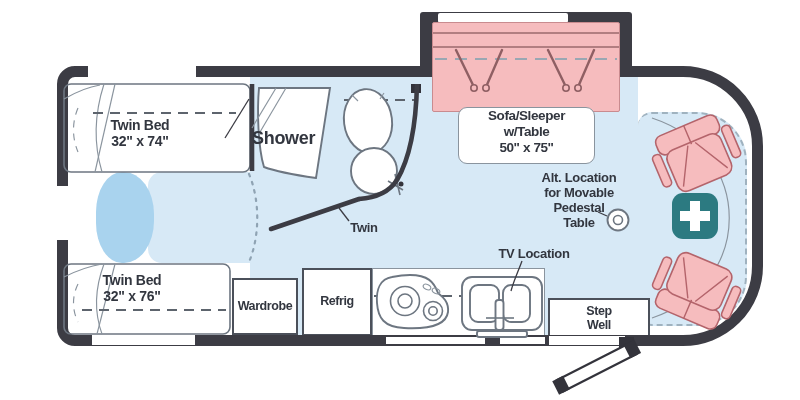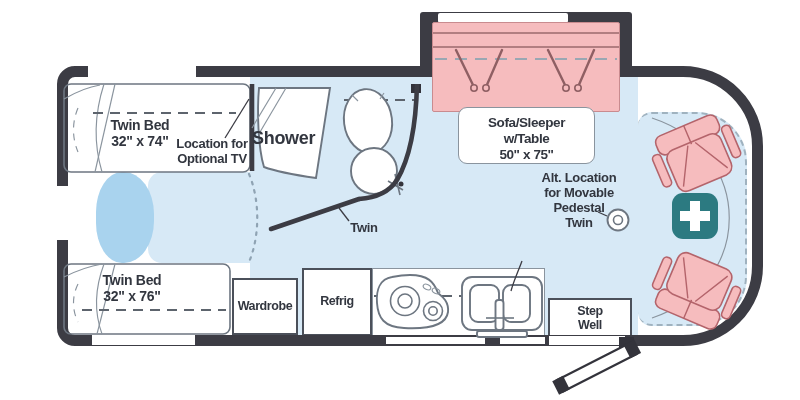--- a/index.html
+++ b/index.html
@@ -25,36 +25,36 @@
   .cab-zone{left:570px;top:35px;width:107px;height:210px;background:var(--floor-blue,#d7e9f6);
             border:2px dashed #9fb2bf;border-left:none;border-radius:14px 50px 50px 14px;}
 
   
   .fbox{background:#fff;border:2px solid #4b505a;display:flex;align-items:center;
         justify-content:center;box-sizing:border-box;}
   .wardrobe{left:164px;top:201px;width:66px;height:57px;}
   .refrig{left:234px;top:191px;width:70px;height:68px;}
   .counter{left:304px;top:191px;width:173px;height:68px;background:#fff;
            border:1.5px solid #8a949e;box-sizing:border-box;}
-  .stepwell{left:480px;top:221px;width:84px;height:41px;align-items:center;}
+  .stepwell{left:480px;top:221px;width:102px;height:41px;align-items:center;}
 
   
   .sofa{position:absolute;left:432px;top:22px;width:188px;height:90px;
         background:var(--seat-pink,#f6bcbe);border:1.5px solid #c98b8f;border-radius:2px;
         box-sizing:border-box;z-index:3;}
   .window{position:absolute;background:#fff;z-index:4;}
   .w-top1{left:88px;top:66px;width:108px;height:11px;}
   .w-left{left:57px;top:186px;width:11px;height:54px;}
   .w-b1{left:92px;top:334px;width:103px;height:11px;}
   .w-b2{left:386px;top:337px;width:99px;height:7px;}
   .w-b3{left:500px;top:337px;width:45px;height:7px;}
   .w-thresh{left:549px;top:336px;width:76px;height:9px;}
   .lines{position:absolute;left:0;top:0;z-index:5;}
   .sofa-tag{position:absolute;left:458px;top:107px;width:137px;height:57px;background:#fff;
-            border:1.5px solid #8a949e;border-radius:9px;display:flex;align-items:flex-end;
+            border:1.5px solid #8a949e;border-radius:9px;display:flex;align-items:flex-start;
             justify-content:center;z-index:6;box-sizing:border-box;}
   .badge{position:absolute;left:672px;top:193px;width:46px;height:46px;
          background:var(--badge-teal,#2c7a81);border-radius:11px;z-index:7;}
   .badge::before{content:"";position:absolute;left:8px;top:18px;width:30px;height:10px;background:#fff;}
   .badge::after{content:"";position:absolute;left:18px;top:8px;width:10px;height:30px;background:#fff;}
 
   
   .lbl{position:absolute;z-index:8;font-weight:700;font-size:13px;line-height:1.16;
        letter-spacing:-0.3px;color:var(--text,#32363f);white-space:pre-line;text-align:center;}
   .lbl-in{font-weight:700;font-size:12.5px;letter-spacing:-0.4px;color:var(--text,#32363f);
@@ -239,24 +239,23 @@
   <div class="sofa-tag">
     <span class="lbl-in" style="font-size:13.5px;line-height:1.18;">Sofa/Sleeper
 w/Table
 50" x 75"</span>
   </div>
 
   <div class="badge"></div>
 
   <div class="lbl l-twin-top">Twin Bed
 32" x 74"</div>
-  <div class="lbl l-opt-tv">Location for
-Optional TV</div>
   <div class="lbl l-shower">Shower</div>
   <div class="lbl l-twin-bot">Twin Bed
 32" x 76"</div>
   <div class="lbl l-door">Twin</div>
   <div class="lbl l-alt">Alt. Location
 for Movable
 Pedestal
-Twin</div>
+Table</div>
+  <div class="lbl l-tv">TV Location</div>
 
 </div>
 
 </body></html>

